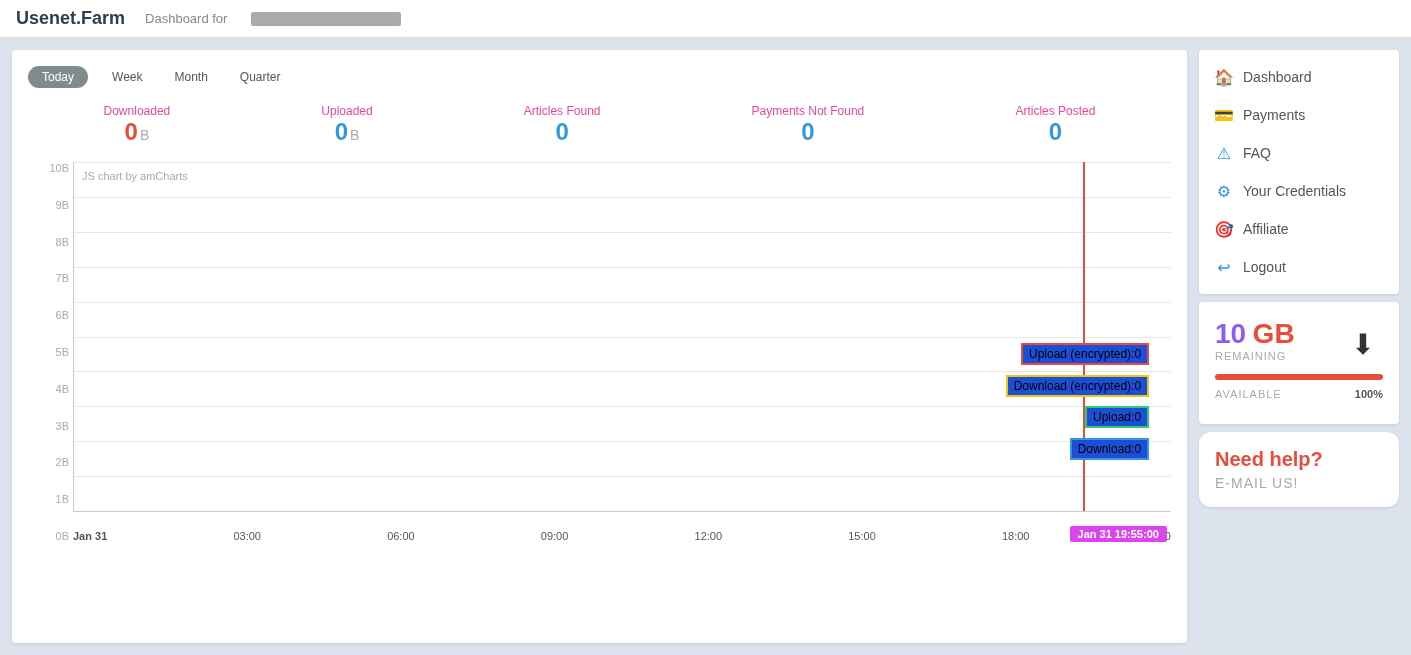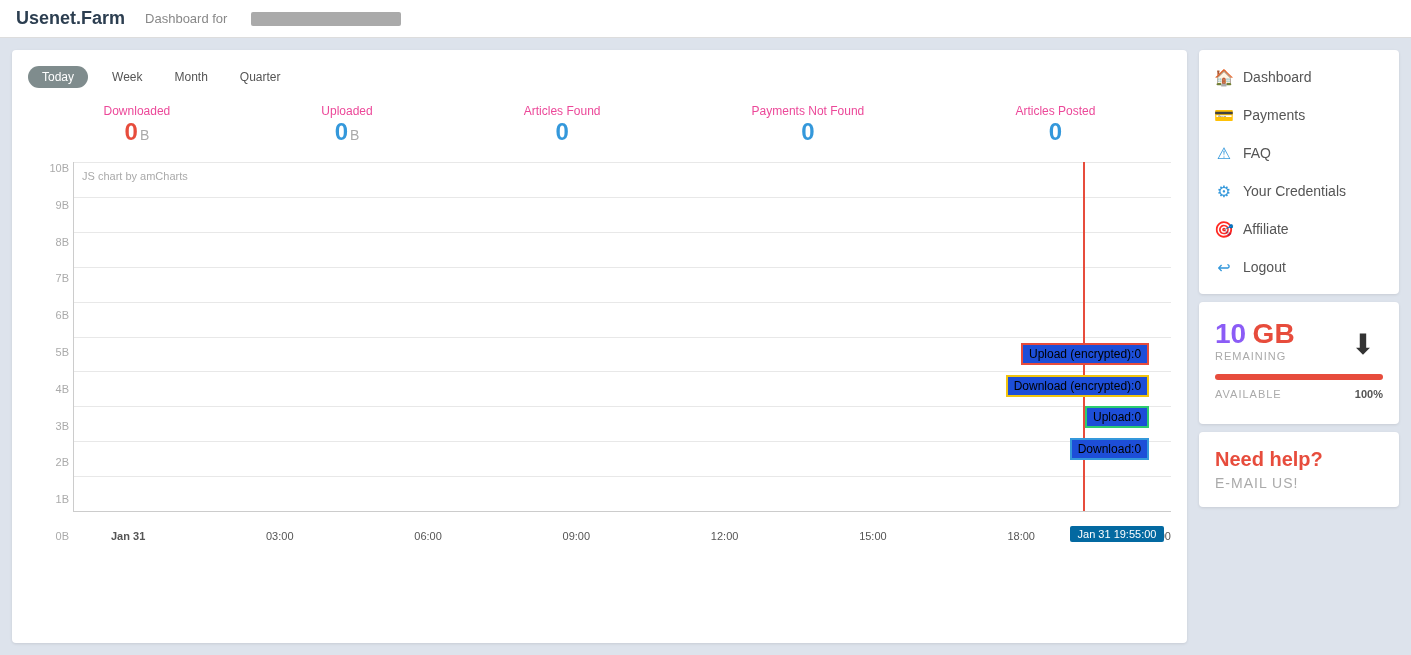--- a/index.html
+++ b/index.html
@@ -177,40 +177,39 @@
       bottom: 0;
       height: 30px;
       display: flex;
       justify-content: space-between;
       align-items: flex-end;
     }
     .x-label {
       font-size: 11px;
       color: #555;
       text-align: center;
-      margin-left: 38px;
     }
     .x-label.bold { font-weight: bold; }
     
     .tooltip-box {
       position: absolute;
       border: 2px solid;
       background: #1d4ed8;
       padding: 2px 6px;
       font-size: 12px;
       white-space: nowrap;
     }
     
     .date-tooltip {
       position: absolute;
-      background: #0369a1;
+      background: #d946ef;
       color: #fff;
       padding: 2px 8px;
       font-size: 11px;
-      font-weight: normal;
+      font-weight: bold;
       border-radius: 2px;
     }
     
     .sidebar {
       width: 200px;
       display: flex;
       flex-direction: column;
       gap: 8px;
     }
     .sidebar-nav {
@@ -287,21 +286,21 @@
       height: 40px;
       display: flex;
       align-items: center;
       justify-content: center;
       font-size: 28px;
       color: #333;
     }
     
     .help-widget {
       background: #fff;
-      border-radius: 4px;
+      border-radius: 12px;
       padding: 16px;
       box-shadow: 0 1px 3px rgba(0,0,0,0.1);
     }
     .help-title {
       font-size: 20px;
       font-weight: bold;
       color: #e74c3c;
       margin-bottom: 4px;
     }
     .help-subtitle {

